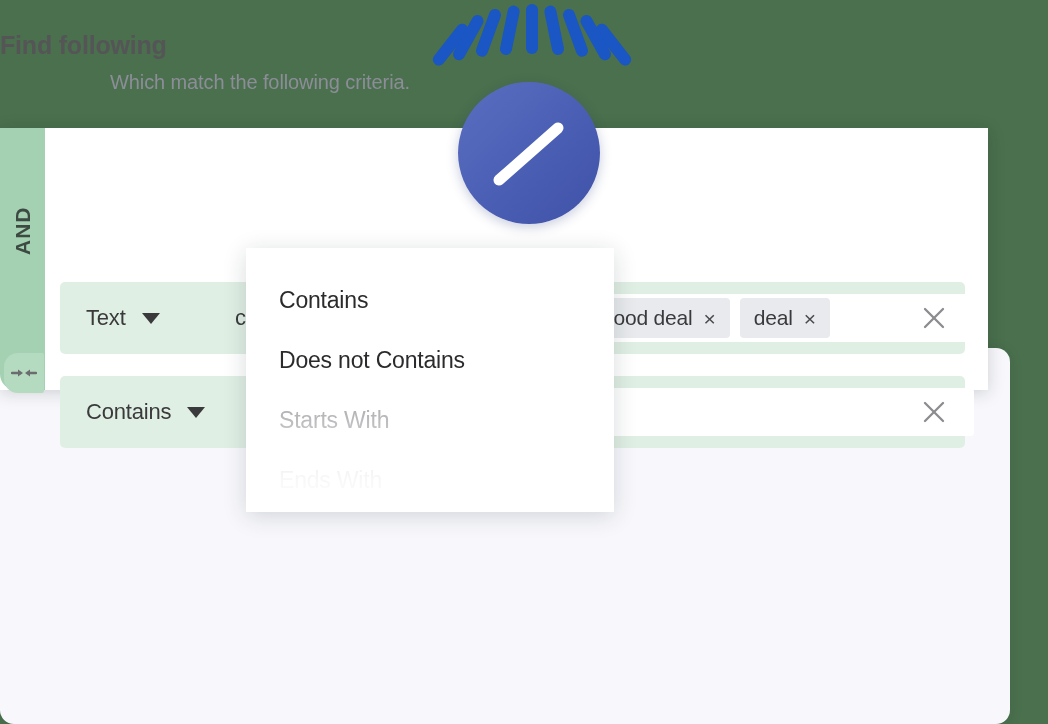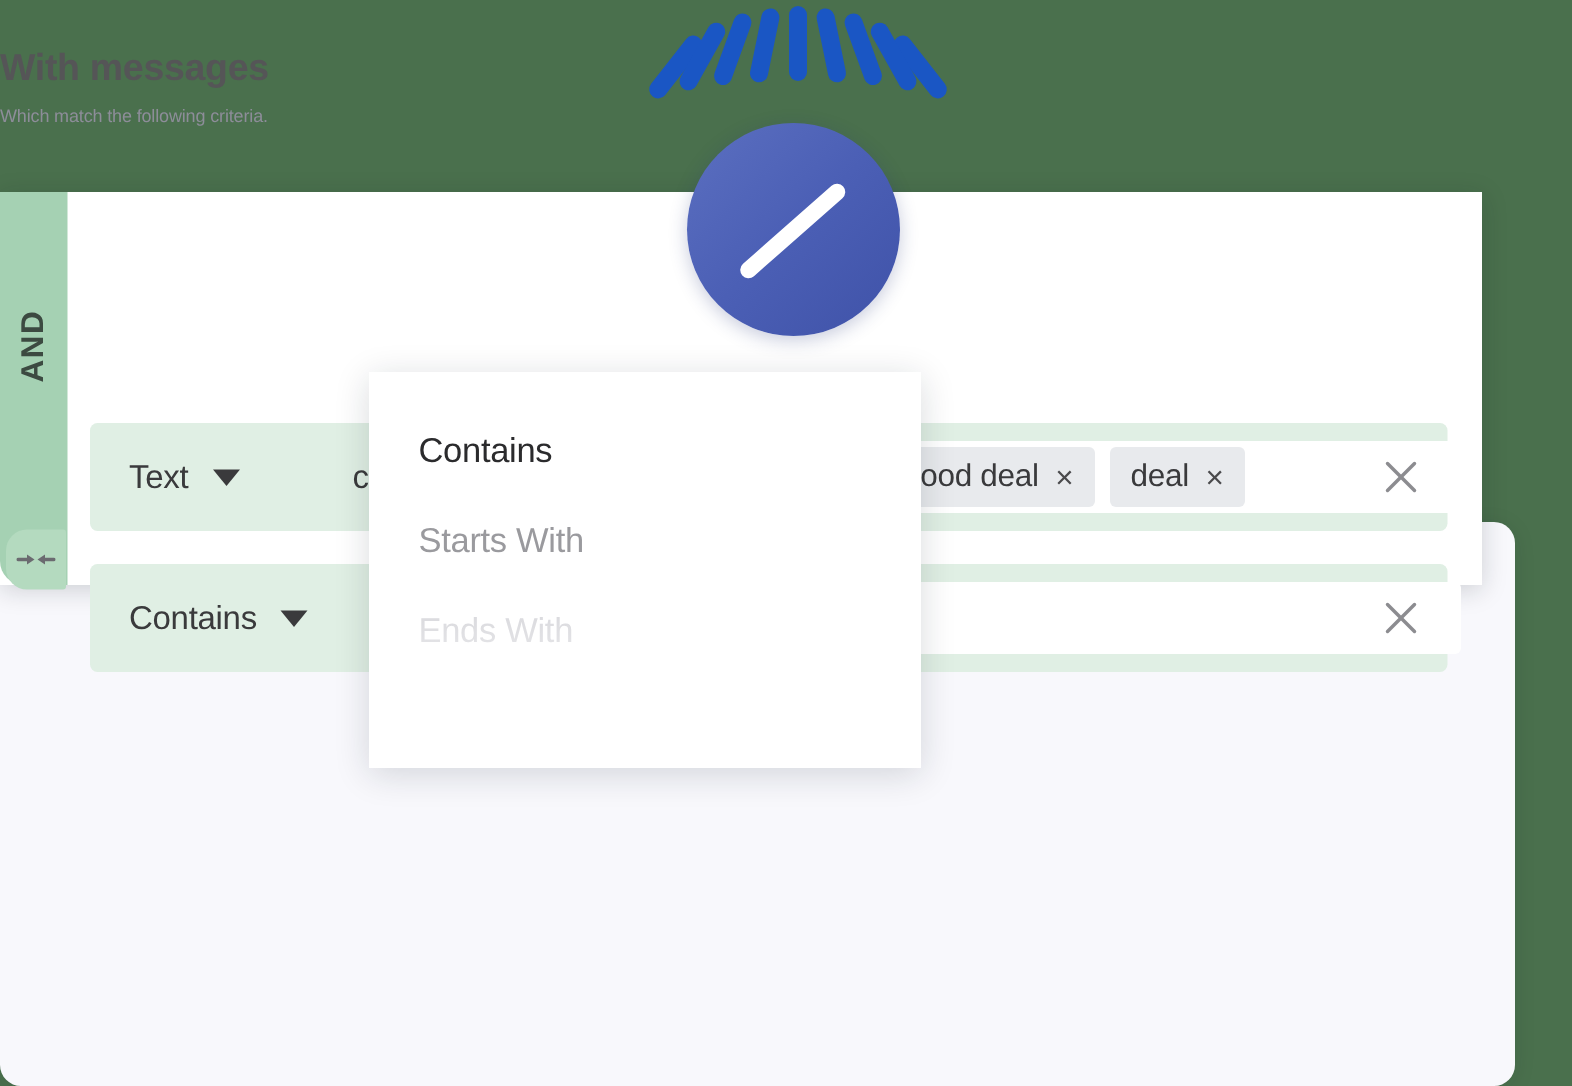--- a/index.html
+++ b/index.html
@@ -15,22 +15,23 @@
     overflow: hidden;
   }
 
   
   #header { position: absolute; left: 0; top: 30px; width: 520px; }
   #page-title {
     font-size: 25px; font-weight: bold; color: #555557;
     letter-spacing: -0.2px; line-height: 1.2; margin: 0 0 10px 0;
   }
   #page-subtitle {
-    font-size: 12px; color: #8d8d99; line-height: 1.2; margin: 0;
+    font-size: 20px; color: #8d8d99; line-height: 1.2; margin: 0;
     letter-spacing: -0.1px;
+    text-align: center;
   }
 
   
   #lower-panel {
     position: absolute; left: 0; top: 348px;
     width: 1010px; height: 376px;
     background: #f8f8fc;
     border-radius: 14px;
     box-shadow: 0 2px 14px rgba(20,30,40,0.10);
   }
@@ -182,21 +183,21 @@
     background: linear-gradient(135deg, #5b6fc0 0%, #4b5fb5 50%, #3f52a8 100%);
     box-shadow: 0 3px 12px rgba(35,50,120,0.25);
   }
 </style>
 </head>
 <body>
 
 <div id="stage">
 
   <div id="header">
-    <div id="page-title">With messages</div>
+    <div id="page-title">Find following</div>
     <div id="page-subtitle">Which match the following criteria.</div>
   </div>
 
   <div id="lower-panel"></div>
 
   <div id="filter-card">
 
     <div class="filter-row" id="filter-row-1">
       <div class="field-select">
         <span class="select-text">Text</span>
@@ -259,20 +260,21 @@
         <polygon points="12,8 7,4.6 7,11.4" fill="#6b6b70"></polygon>
         <line x1="25" y1="8" x2="17" y2="8" stroke="#6b6b70" stroke-width="2.4" stroke-linecap="round"></line>
         <polygon points="14,8 19,4.6 19,11.4" fill="#6b6b70"></polygon>
       </svg>
     </div>
   </div>
 
   <div id="operator-menu">
     <div id="menu-pad"></div>
     <div class="menu-item lvl0">Contains</div>
+    <div class="menu-item lvl1">Does not Contains</div>
     <div class="menu-item lvl2">Starts With</div>
     <div class="menu-item lvl3">Ends With</div>
     <div id="menu-fade"></div>
   </div>
 
   <svg id="cursor-burst" viewBox="0 0 232 232">
     <g stroke="#1a56c4" stroke-width="12" stroke-linecap="round">
       <line x1="116" y1="10" x2="116" y2="48"></line>
       <line x1="79.0" y1="15.0" x2="66.0" y2="50.7"></line>
       <line x1="153.0" y1="15.0" x2="166.0" y2="50.7"></line>

